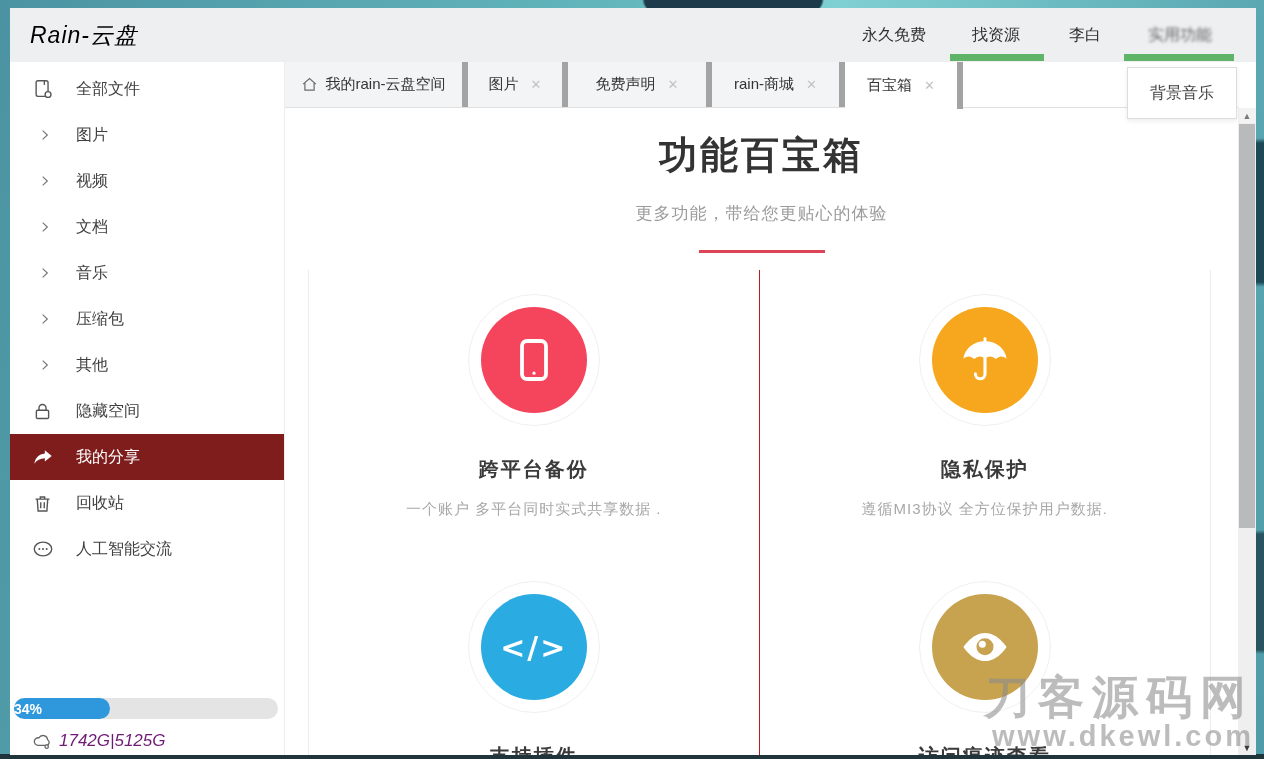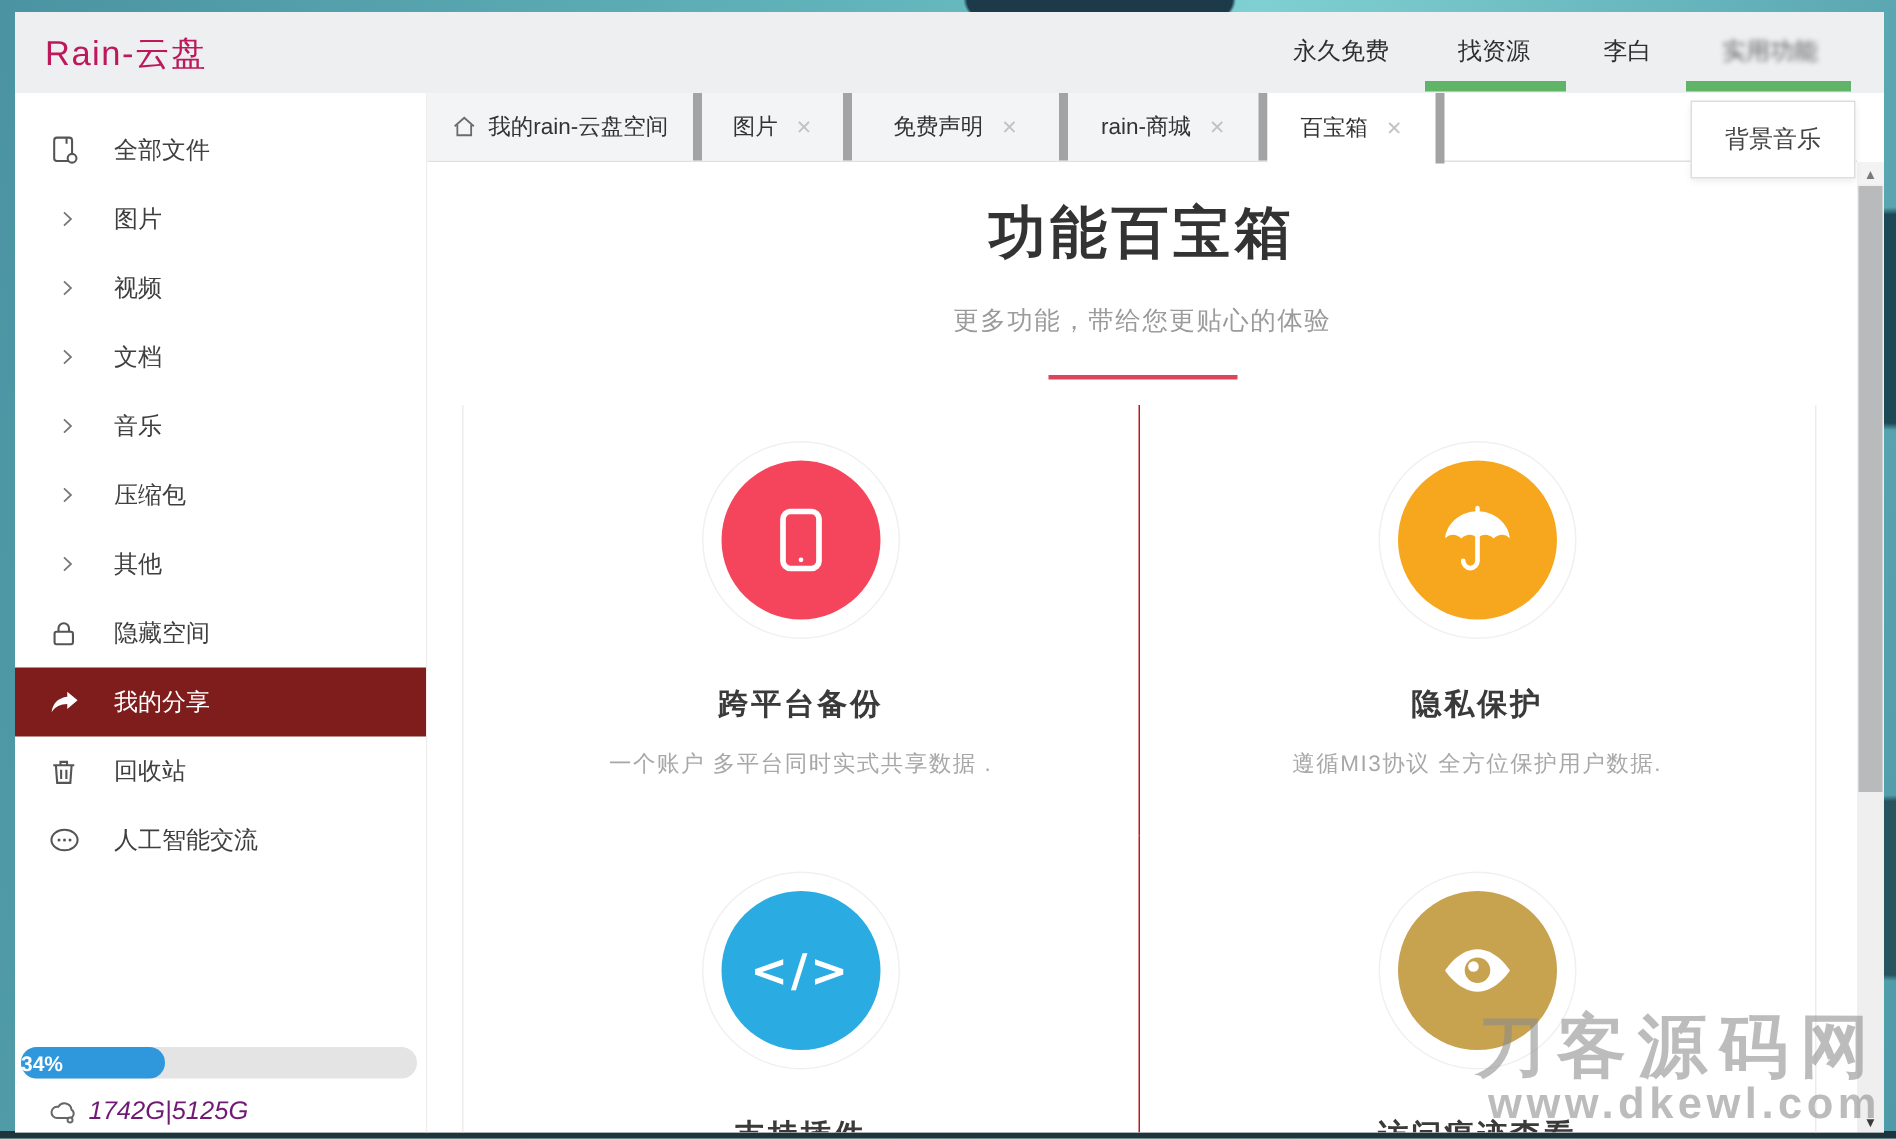--- a/index.html
+++ b/index.html
@@ -17,21 +17,21 @@
     position:absolute; left:10px; top:8px; width:1246px; height:747px;
     background:#fff; overflow:hidden;
   }
   
   .header {
     position:absolute; left:0; top:0; right:0; height:54px;
     background:#edeff0;
   }
   .app-title {
     position:absolute; left:20px; top:0; line-height:54px;
-    font-size:23px; color:#be185d; letter-spacing:1px;
+    font-size:23px; color:#000000; letter-spacing:1px;font-style:italic;
   }
   .nav-item {
     position:absolute; top:0; height:54px; line-height:54px;
     transform:translateX(-50%);
     font-size:16px; color:#2f2f2f; cursor:pointer; white-space:nowrap;
   }
   .nav-item.n0 { left:884px; }
   .nav-item.n1 { left:986px; }
   .nav-item.n2 { left:1075px; }
   .nav-item.n3 { left:1170px; filter:blur(1.6px); opacity:.75; }
@@ -55,21 +55,21 @@
   }
   .tab.t0 { width:183px; }
   .tab.t1 { width:100px; }
   .tab.t2 { width:144px; }
   .tab.t3 { width:133px; }
   .tab.t4 { width:118px; }
   .tab.active { background:#fff; height:47px; z-index:5; }
   
   .sidebar {
     position:absolute; left:0; top:54px; bottom:0; width:275px;
-    background:#fff; border-right:1px solid #ededed; padding-top:15px;
+    background:#fff; border-right:1px solid #ededed; padding-top:4px;
   }
   .side-item {
     height:46px; display:flex; align-items:center;
     padding-left:22px; cursor:pointer; color:#3f3f3f; font-size:16px;
   }
   .side-item .ic { width:30px; display:flex; justify-content:flex-start; color:#555; }
   .side-item .ic.chev { padding-left:6px; color:#777; }
   .side-item .lbl { margin-left:14px; }
   .side-item.active { background:#7f1d1d; color:#fff; }
   .side-item.active .ic { color:#fff; }

